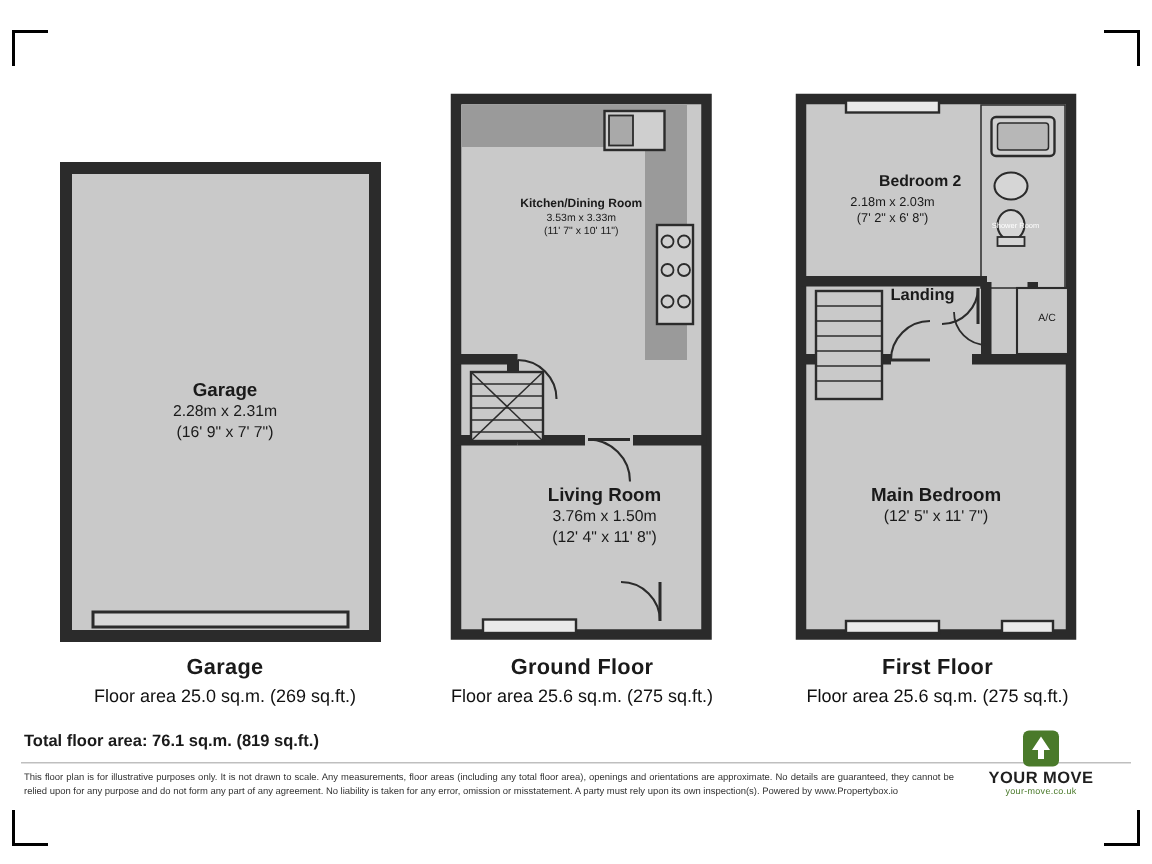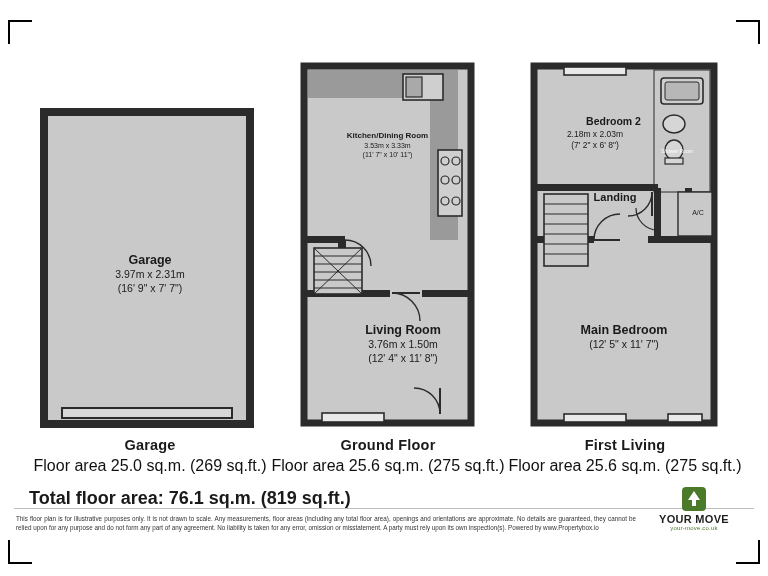--- a/index.html
+++ b/index.html
@@ -44,29 +44,29 @@
     text-align: center;
     width: 260px;
   }
   .caption .title {
     font-size: 14.5px;
     font-weight: bold;
     letter-spacing: .2px;
     margin-bottom: 4px;
   }
   .caption .area {
-    font-size: 16px;
+    font-size: 12px;
     color: #111;
   }
 
   .total {
     position: absolute;
-    left: 29px;
+    left: 16px;
     top: 488px;
-    font-size: 18px;
+    font-size: 11px;
     font-weight: bold;
   }
 
   .divider {
     position: absolute;
     left: 14px;
     top: 508px;
     width: 740px;
     height: 1px;
     background: #bfbfbf;
@@ -138,21 +138,21 @@
 
   <div class="plan" style="left:40px; top:108px;">
     <svg class="plan-svg" width="220" height="320" viewBox="0 0 220 320">
       <rect x="4" y="4" width="206" height="312" fill="#c9c9c9" stroke="#2b2b2b" stroke-width="8"></rect>
 
       <rect x="22" y="300" width="170" height="10" fill="#d8d8d8" stroke="#2b2b2b" stroke-width="2"></rect>
     </svg>
   </div>
   <div class="roomlabel rl-big" style="left:40px; top:252px; width:220px;">
     <div class="rname">Garage</div>
-    <div class="rdim">3.97m x 2.31m</div>
+    <div class="rdim">2.28m x 2.31m</div>
     <div class="rdim">(16' 9" x 7' 7")</div>
   </div>
 
   <div class="plan" style="left:300px; top:62px;">
     <svg class="plan-svg" width="175" height="365" viewBox="0 0 175 365">
 
       <rect x="4" y="4" width="167" height="357" fill="#c9c9c9" stroke="#2b2b2b" stroke-width="7"></rect>
 
       <rect x="8" y="8" width="150" height="28" fill="#9a9a9a"></rect>
 
@@ -283,21 +283,21 @@
     <div class="title">Garage</div>
     <div class="area">Floor area 25.0 sq.m. (269 sq.ft.)</div>
   </div>
 
   <div class="caption" style="left:258px; top:437px;">
     <div class="title">Ground Floor</div>
     <div class="area">Floor area 25.6 sq.m. (275 sq.ft.)</div>
   </div>
 
   <div class="caption" style="left:495px; top:437px;">
-    <div class="title">First Living</div>
+    <div class="title">First Floor</div>
     <div class="area">Floor area 25.6 sq.m. (275 sq.ft.)</div>
   </div>
 
   <div class="total">Total floor area: 76.1 sq.m. (819 sq.ft.)</div>
   <div class="divider"></div>
   <div class="disclaimer">This floor plan is for illustrative purposes only. It is not drawn to scale. Any measurements, floor areas (including any total floor area), openings and orientations are approximate. No details are guaranteed, they cannot be relied upon for any purpose and do not form any part of any agreement. No liability is taken for any error, omission or misstatement. A party must rely upon its own inspection(s). Powered by www.Propertybox.io</div>
 
   <div class="brand">
     <svg class="mark" width="26" height="26" viewBox="0 0 26 26">
       <rect x="1" y="1" width="24" height="24" rx="4" fill="#4a7a2a"></rect>

